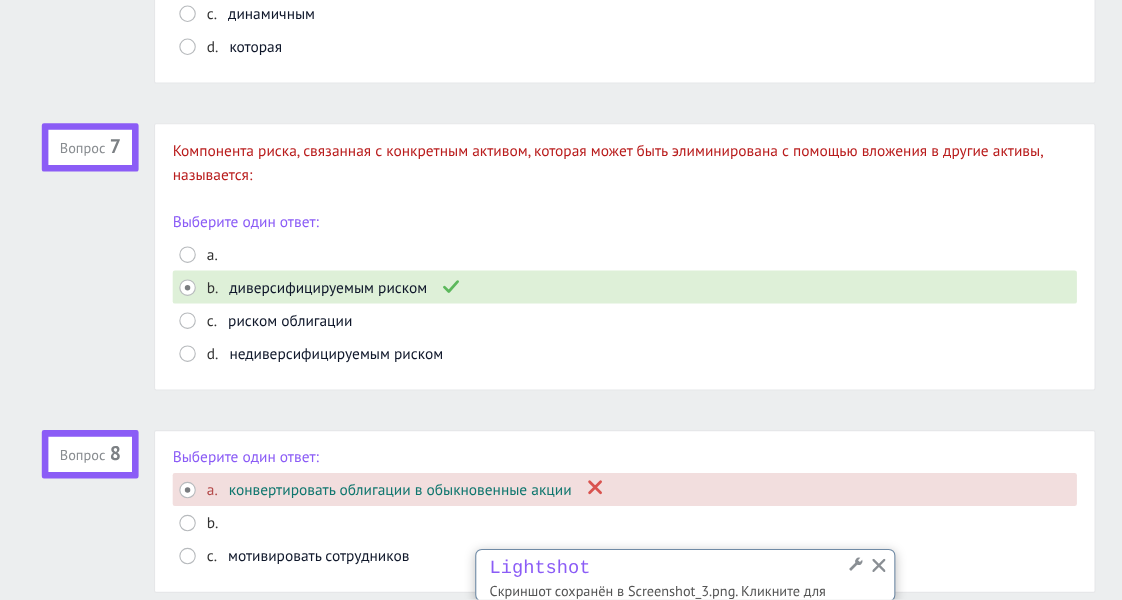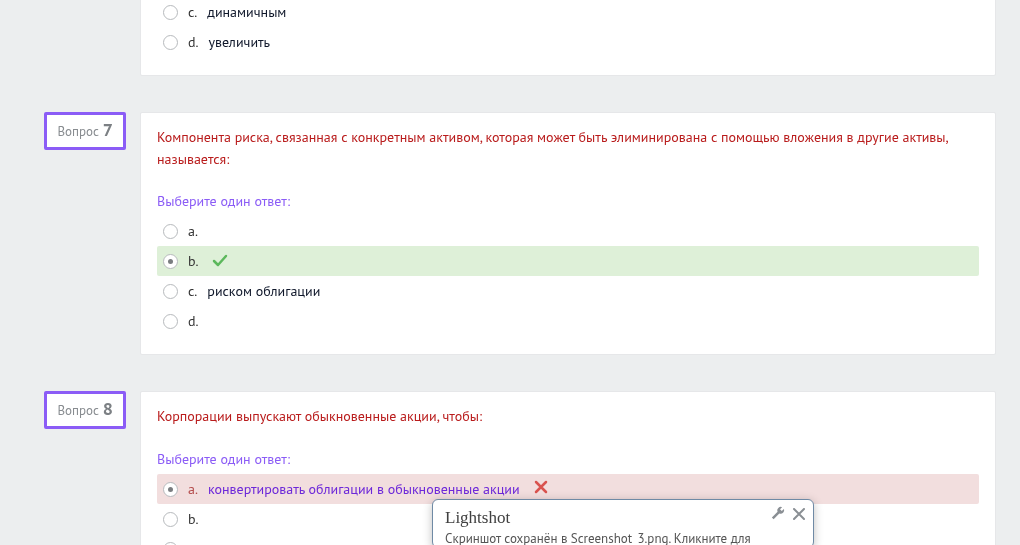--- a/index.html
+++ b/index.html
@@ -26,21 +26,21 @@
     flex: 0 0 126px;
     display: flex;
     justify-content: flex-end;
   }
   .q-label-spacer {
     flex: 0 0 126px;
   }
 
   .q-label {
     background: #fff;
-    border: 3px solid #8b5cf6;
+    border: 6px solid #8b5cf6;
     border-radius: 2px;
     padding: 4px 10px 4px 10px;
     color: #888c90;
     font-size: 13px;
     line-height: 22px;
     display: inline-flex;
     align-items: baseline;
     gap: 4px;
     margin-top: 0;
   }
@@ -112,21 +112,21 @@
     color: #5cb85c;
     font-weight: bold;
     margin-left: 4px;
   }
   .answer.correct .mark svg { display:block; }
 
   .answer.incorrect {
     background: #f2dede;
   }
   .answer.incorrect .text {
-    color: #6d28d9;
+    color: #0f766e;
   }
   .answer.incorrect .letter {
     color: #b44b4b;
   }
   .answer.incorrect .mark {
     color: #d9534f;
     font-weight: bold;
     margin-left: 4px;
   }
 
@@ -142,24 +142,24 @@
     top: 499px;
     width: 382px;
     background: #fff;
     border: 1px solid #6f8aa5;
     border-radius: 6px;
     box-shadow: 0 2px 10px rgba(0,0,0,.25);
     padding: 8px 12px 0 12px;
     box-sizing: border-box;
   }
   .lightshot .title {
-    color: #404040;
+    color: #8b5cf6;
     font-size: 17px;
     font-weight: 400;
-    font-family: Liberation Serif, serif;
+    font-family: Liberation Mono, monospace;
   }
   .lightshot .sub {
     color: #555;
     font-size: 13px;
     margin-top: 2px;
     white-space: nowrap;
     overflow: hidden;
   }
   .lightshot .icons {
     position: absolute;
@@ -185,21 +185,21 @@
       <div class="card">
         <div class="answers">
           <div class="answer">
             <span class="radio"></span>
             <span class="letter">c.</span>
             <span class="text">динамичным</span>
           </div>
           <div class="answer">
             <span class="radio"></span>
             <span class="letter">d.</span>
-            <span class="text">увеличить</span>
+            <span class="text">которая</span>
           </div>
         </div>
       </div>
     </div>
 
     <div class="question-row">
       <div class="q-label-col">
         <div class="q-label">
           <span>Вопрос</span>
           <span class="num">7</span>
@@ -209,48 +209,49 @@
         <div class="stem">Компонента риска, связанная с конкретным активом, которая может быть элиминирована с помощью вложения в другие активы, называется:</div>
         <div class="prompt">Выберите один ответ:</div>
         <div class="answers">
           <div class="answer">
             <span class="radio"></span>
             <span class="letter">a.</span>
           </div>
           <div class="answer correct">
             <span class="radio checked"></span>
             <span class="letter">b.</span>
+            <span class="text">диверсифицируемым риском</span>
             <span class="mark">
               <svg width="16" height="16" viewBox="0 0 16 16">
                   <path d="M2 8 L6 12 L14 3" stroke="#5cb85c" stroke-width="2.5" fill="none" stroke-linecap="round" stroke-linejoin="round"></path>
                 </svg>
             </span>
           </div>
           <div class="answer">
             <span class="radio"></span>
             <span class="letter">c.</span>
             <span class="text">риском облигации</span>
           </div>
           <div class="answer">
             <span class="radio"></span>
             <span class="letter">d.</span>
+            <span class="text">недиверсифицируемым риском</span>
           </div>
         </div>
       </div>
     </div>
 
     <div class="question-row" style="margin-bottom:0;">
       <div class="q-label-col">
         <div class="q-label">
           <span>Вопрос</span>
           <span class="num">8</span>
         </div>
       </div>
       <div class="card">
-        <div class="stem">Корпорации выпускают обыкновенные акции, чтобы:</div>
         <div class="prompt">Выберите один ответ:</div>
         <div class="answers">
           <div class="answer incorrect">
             <span class="radio checked"></span>
             <span class="letter">a.</span>
             <span class="text">конвертировать облигации в обыкновенные акции</span>
             <span class="mark">
               <svg width="14" height="14" viewBox="0 0 14 14">
                   <path d="M2 2 L12 12 M12 2 L2 12" stroke="#d9534f" stroke-width="2.5" stroke-linecap="round"></path>
                 </svg>

